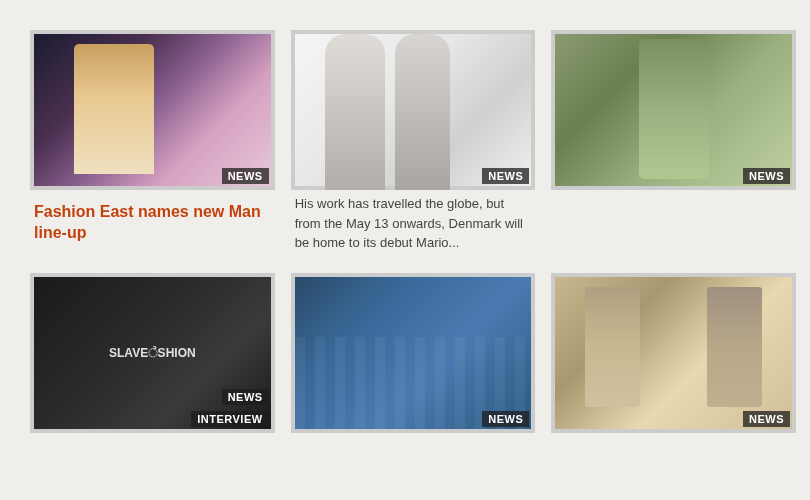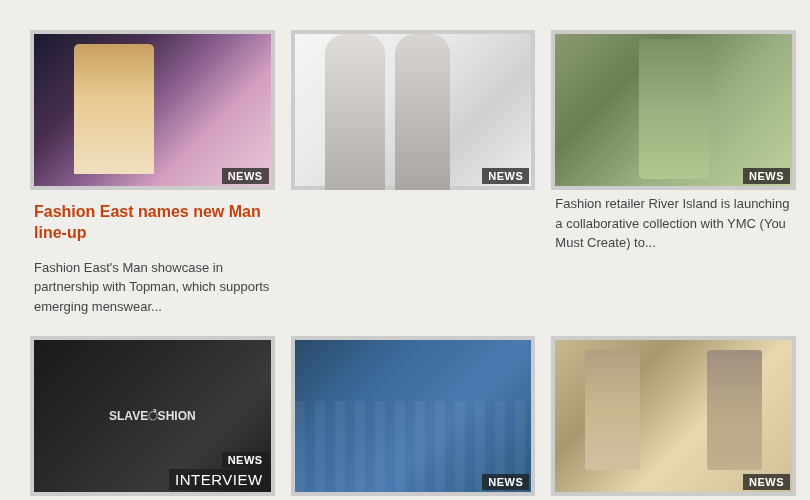--- a/index.html
+++ b/index.html
@@ -38,22 +38,22 @@
       font-weight: bold;
       padding: 2px 6px;
       letter-spacing: 0.5px;
     }
     .card-image-wrapper .badge-interview {
       position: absolute;
       bottom: 6px;
       right: 6px;
       background: rgba(30,30,30,0.75);
       color: #fff;
-      font-size: 15px;
-      font-weight: normal;
+      font-size: 11px;
+      font-weight: bold;
       padding: 2px 6px;
       letter-spacing: 0.5px;
     }
     .card-image-wrapper .badge-news-bottom {
       position: absolute;
       bottom: 28px;
       right: 6px;
       background: rgba(30,30,30,0.75);
       color: #fff;
       font-size: 11px;
@@ -206,36 +206,35 @@
 
 <div style="position:relative; width:810px; height:500px; overflow:hidden; background:#f0eeeb;">
   <div class="grid">
 
     <div class="card">
       <div class="card-image-wrapper">
         <div class="img-fashion-east"></div>
         <span class="badge">NEWS</span>
       </div>
       <div class="card-title">Fashion East names new Man line-up</div>
-      <div class="card-excerpt">Fashion East's Man showcase in partnership with Topman, which supports emerging menswear...</div>
     </div>
 
     <div class="card">
       <div class="card-image-wrapper">
         <div class="img-mario"></div>
         <span class="badge">NEWS</span>
       </div>
+      <div class="card-excerpt">His work has travelled the globe, but from the May 13 onwards, Denmark will be home to its debut Mario...</div>
     </div>
 
     <div class="card">
       <div class="card-image-wrapper">
         <div class="img-river-island"></div>
         <span class="badge">NEWS</span>
       </div>
-      <div class="card-excerpt">Fashion retailer River Island is launching a collaborative collection with YMC (You Must Create) to...</div>
     </div>
 
     <div class="card">
       <div class="card-image-wrapper">
         <div class="img-slave"></div>
         <span class="badge-news-bottom">NEWS</span>
         <span class="badge-interview">INTERVIEW</span>
       </div>
     </div>
 

